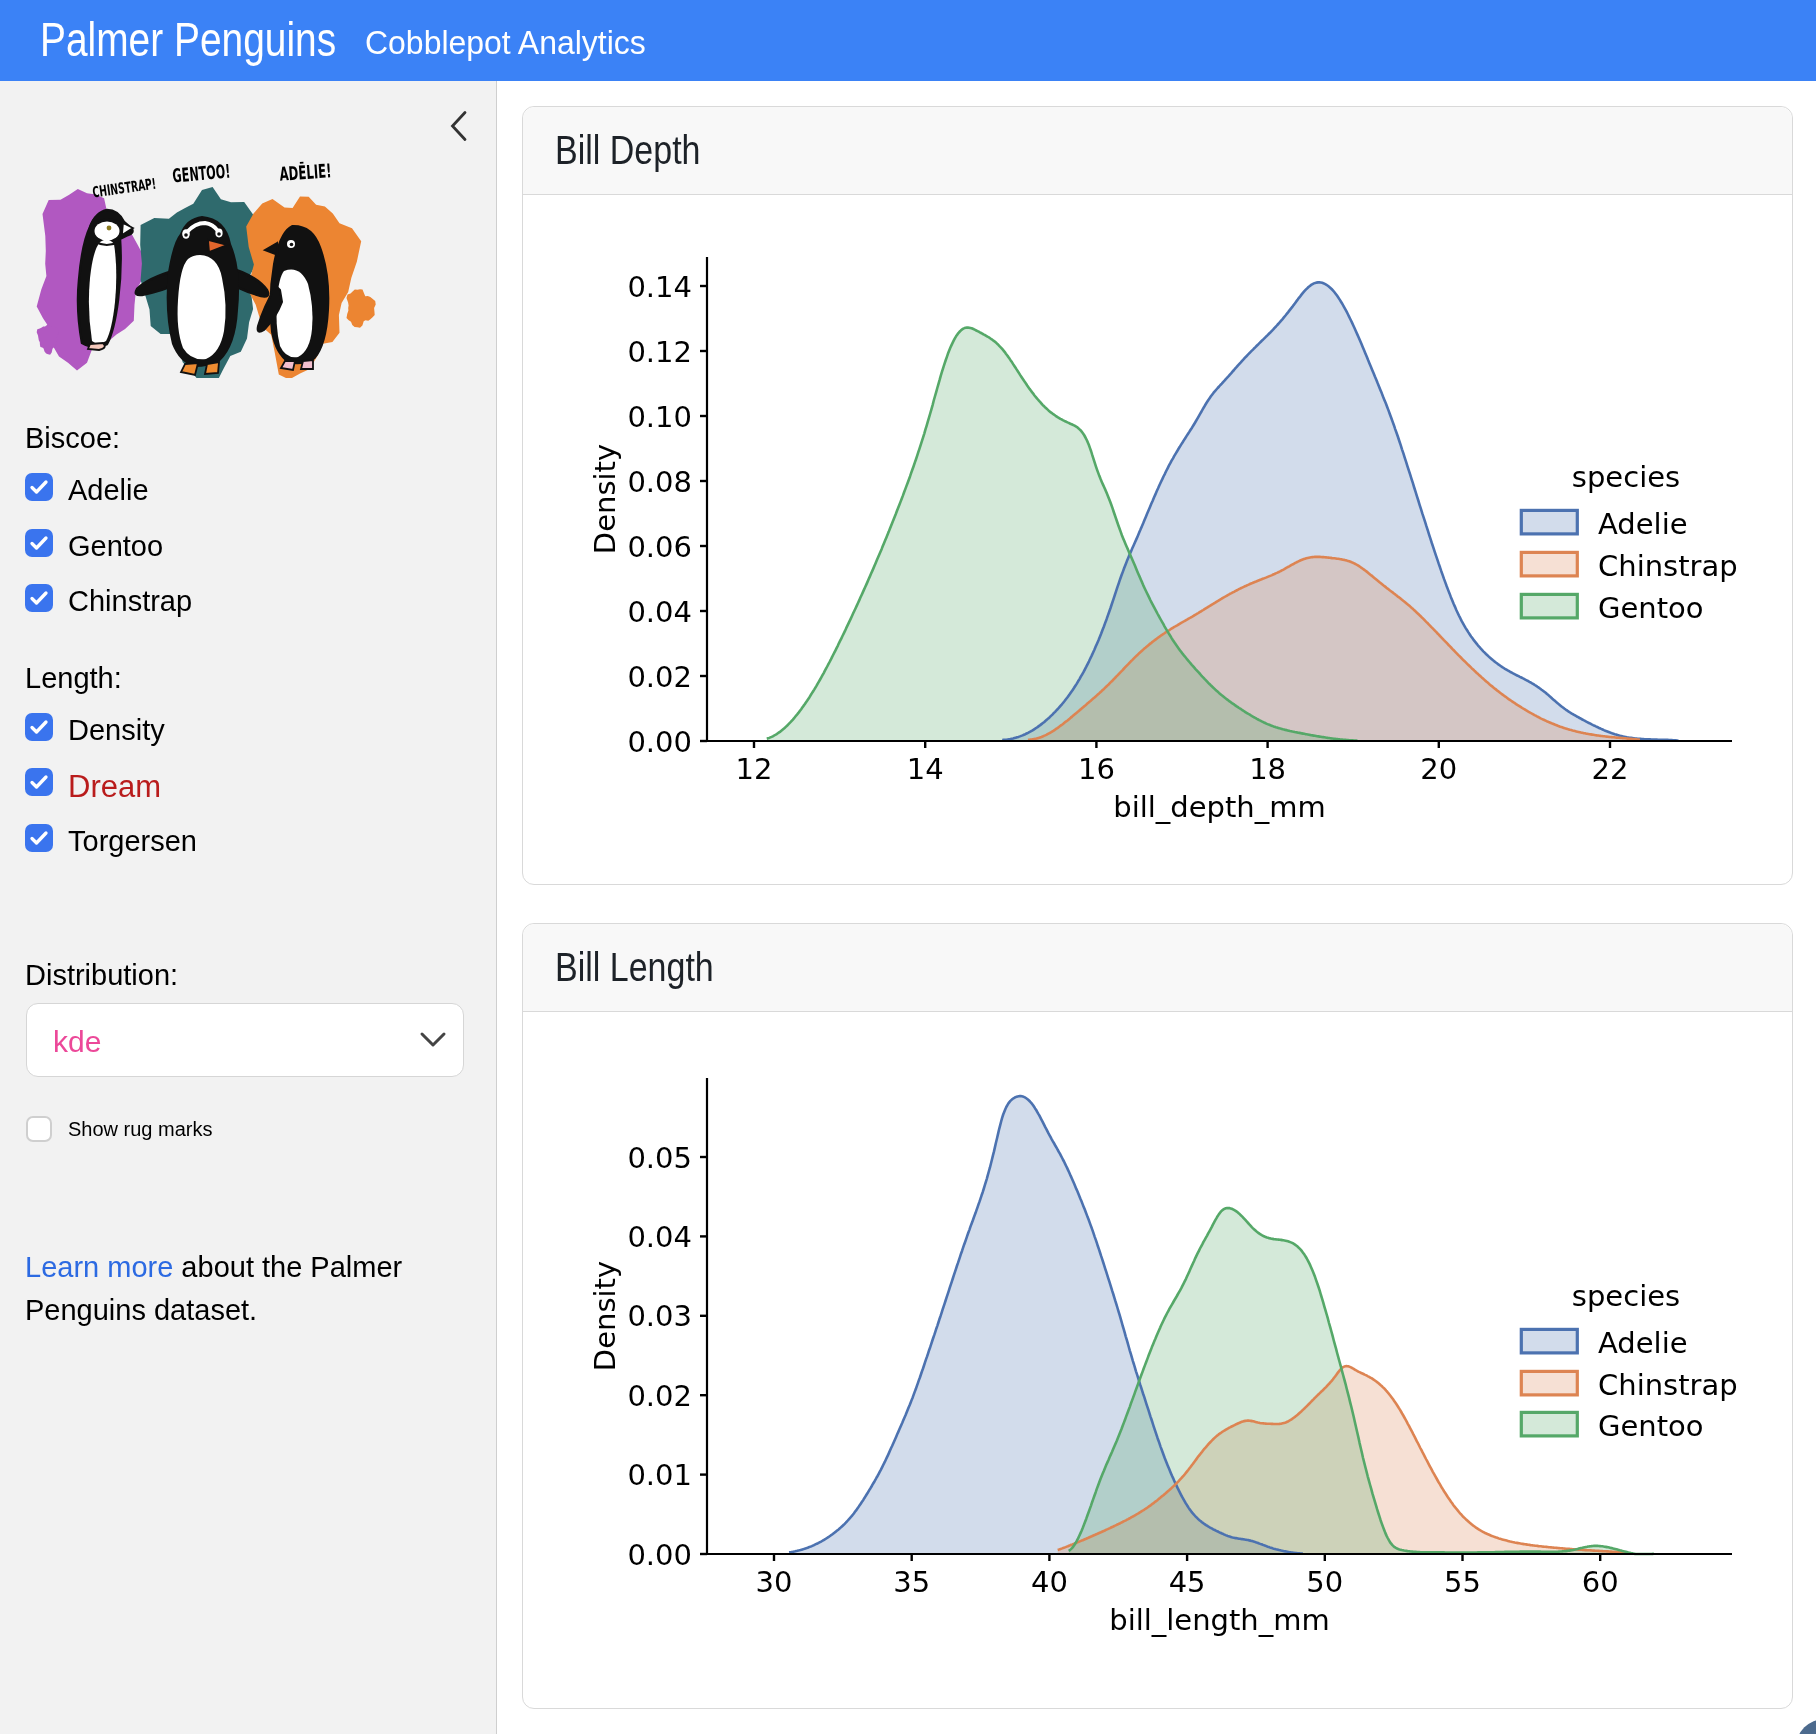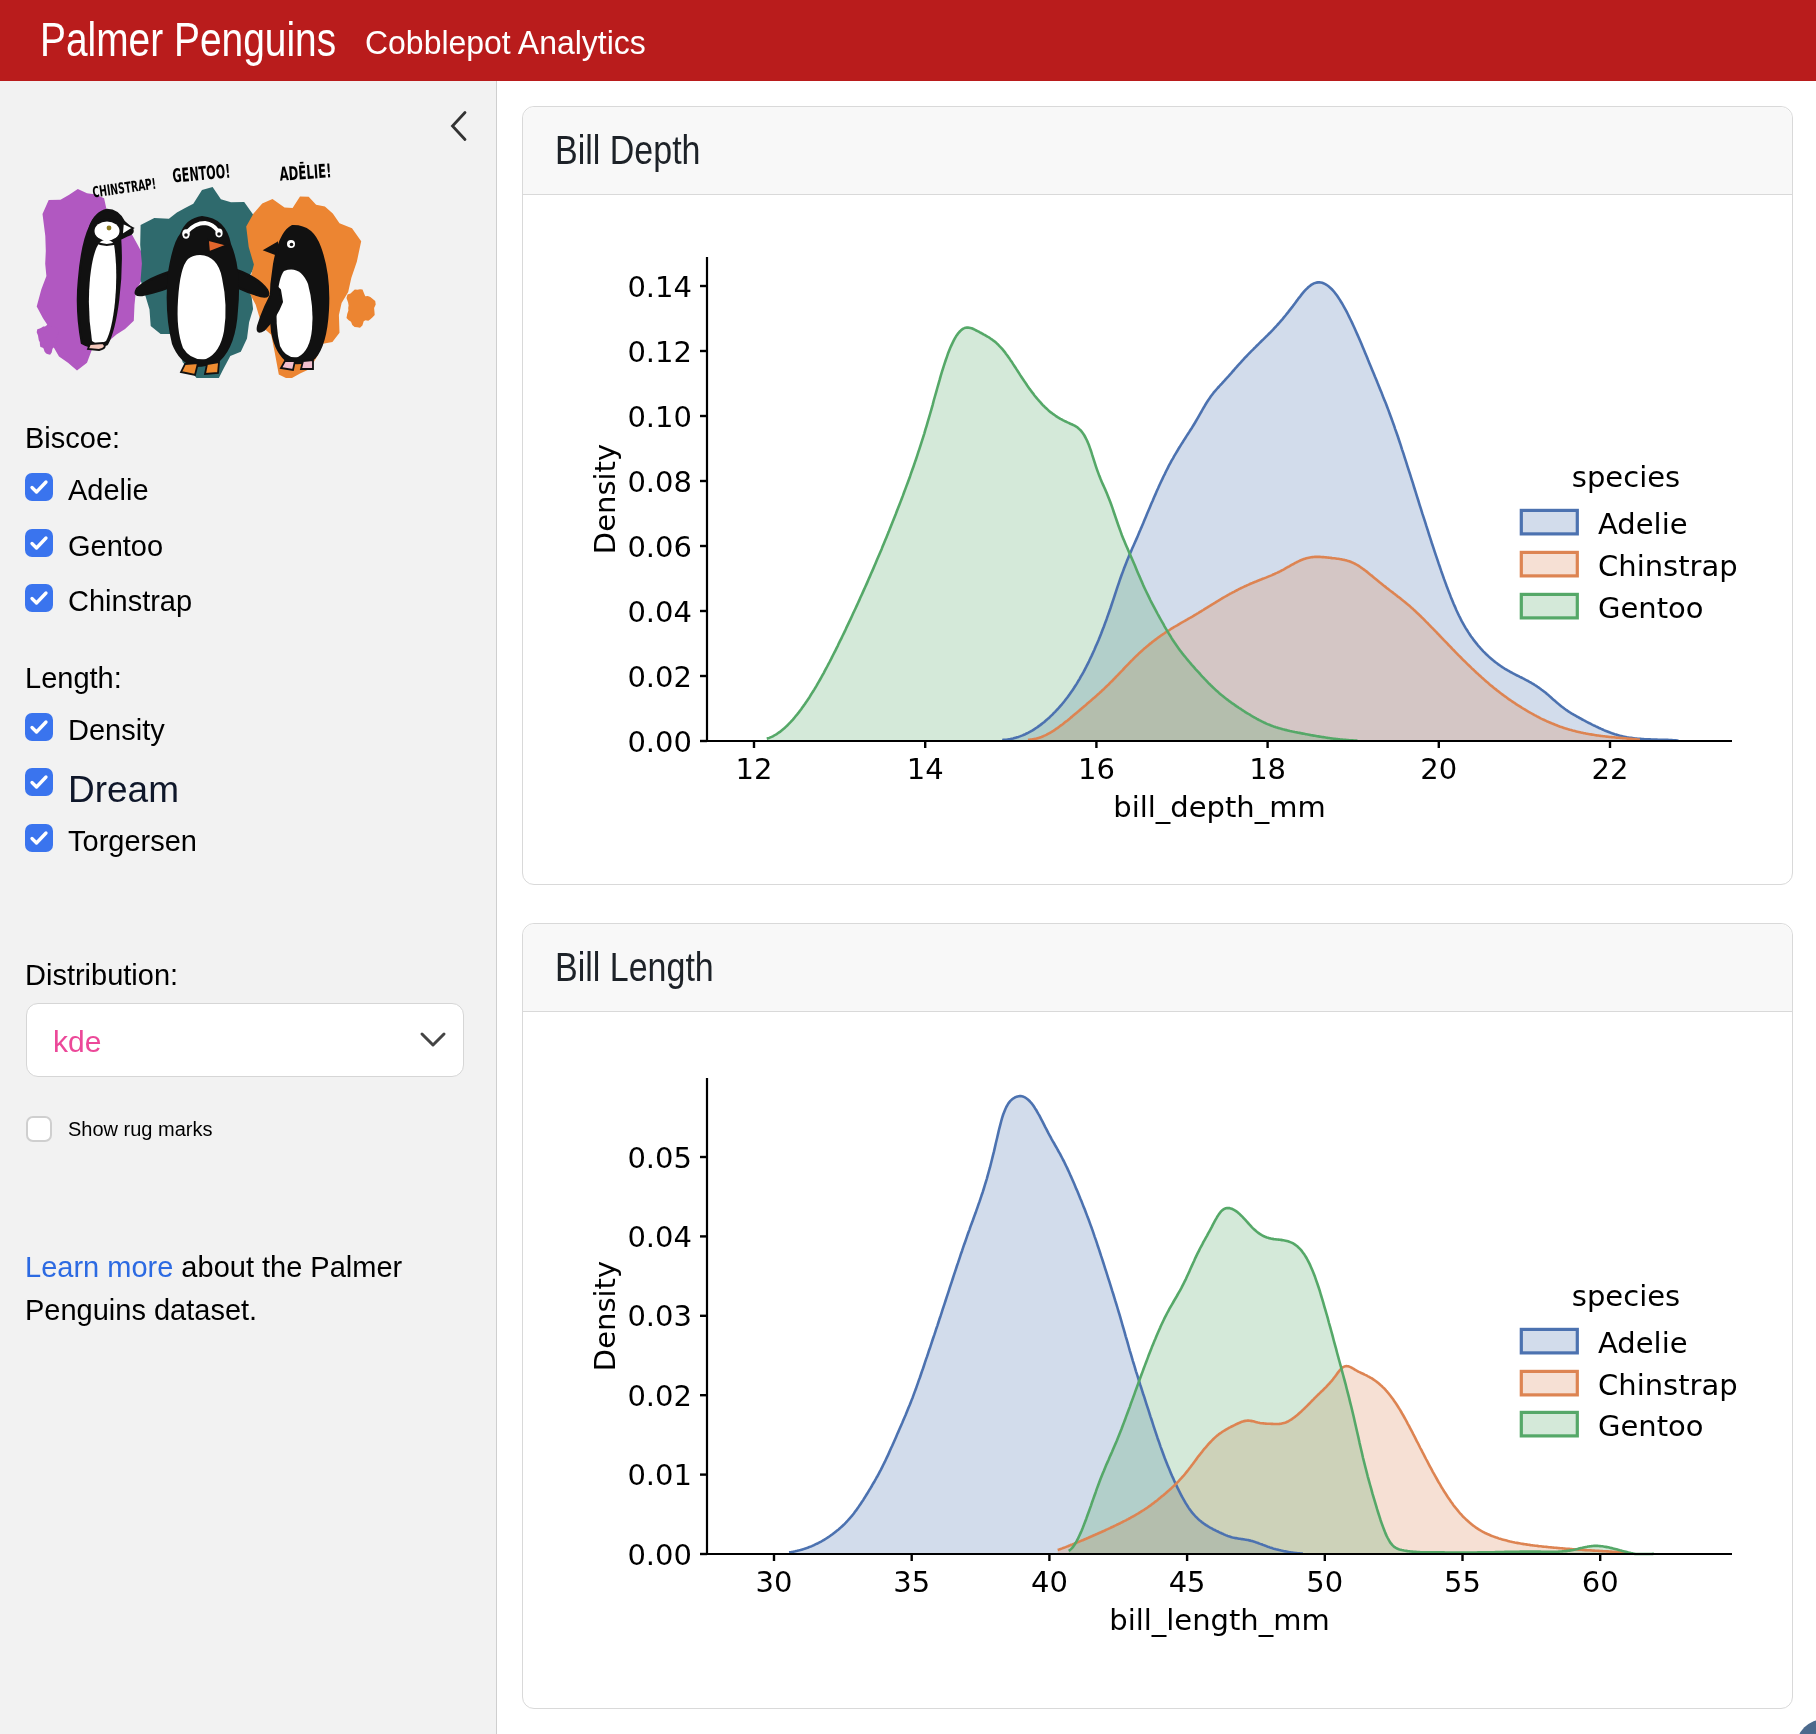--- a/index.html
+++ b/index.html
@@ -1,21 +1,21 @@
 <!DOCTYPE html>
 <html><head><meta charset="utf-8">
 <style>
 html,body{margin:0;padding:0;width:1816px;height:1734px;background:#fff;overflow:hidden;
 font-family:"Liberation Sans",sans-serif;}
 .abs{position:absolute;}
 svg text{font-family:"DejaVu Sans","Liberation Sans",sans-serif;fill:#000;}
 .sx{display:inline-block;transform-origin:left center;}
 </style></head>
 <body>
-<div class="abs" style="left:0;top:0;width:1816px;height:81px;background:#b91c1c">
+<div class="abs" style="left:0;top:0;width:1816px;height:81px;background:#3b82f6">
   <span class="abs sx" style="left:40px;top:16px;font-size:48px;line-height:1;color:#fff;transform:scaleX(0.81)">Palmer Penguins</span>
   <span class="abs sx" style="left:365px;top:25px;font-size:34px;line-height:1;color:#fff;transform:scaleX(0.94)">Cobblepot Analytics</span>
 </div>
 <div class="abs" style="left:0;top:81px;width:496px;height:1653px;background:#f2f2f2;border-right:1.5px solid #cfcfcf"></div>
 <svg style="position:absolute;left:448px;top:110px" width="22" height="32" viewBox="0 0 22 32">
     <path d="M17,2.5 L4.5,16 L17,29.5" fill="none" stroke="#333" stroke-width="2.8" stroke-linecap="round"></path>
   </svg>
 <svg style="position:absolute;left:30px;top:148px" width="366" height="230" viewBox="0 0 366 230">
 <path d="M114.2,128.0 L106.0,142.3 L104.5,156.7 L103.8,172.8 L95.1,181.0 L86.5,186.4 L79.4,192.4 L70.7,190.6 L64.2,195.4 L57.0,214.8 L47.0,222.5 L38.0,214.8 L29.0,208.4 L22.2,196.8 L19.6,180.2 L13.0,170.2 L6.7,158.4 L11.3,141.4 L16.4,128.0 L15.2,115.8 L15.8,103.1 L15.3,88.0 L12.5,66.1 L18.7,52.1 L30.5,51.8 L39.2,46.7 L47.8,41.1 L57.0,45.2 L65.7,46.4 L74.1,50.2 L77.9,67.8 L81.5,79.5 L91.9,79.4 L101.4,85.4 L107.9,97.2 L115.2,111.0 Z" fill="#b158c1"></path>
 <path d="M217.3,132.0 L221.2,145.5 L223.1,160.9 L219.1,174.2 L217.0,190.6 L210.8,203.7 L200.3,208.0 L193.0,221.7 L184.2,239.4 L172.0,236.3 L161.5,224.1 L152.7,214.3 L147.6,197.6 L142.9,185.9 L130.6,185.9 L120.7,178.0 L119.5,161.6 L115.3,147.5 L110.6,132.0 L111.9,115.6 L110.2,97.1 L110.6,77.0 L124.3,69.9 L138.9,70.8 L146.9,64.5 L155.1,60.0 L163.3,55.8 L172.0,42.0 L182.6,39.1 L190.9,51.3 L201.0,54.2 L214.2,54.0 L222.7,66.0 L229.2,80.8 L233.3,97.4 L225.4,117.4 Z" fill="#2f6a6d"></path>
@@ -74,21 +74,21 @@
     </svg></div>
 <div style="position:absolute;left:68px;top:587px;font-size:29px;line-height:1;color:#000;white-space:nowrap">Chinstrap</div>
 <div style="position:absolute;left:25px;top:664px;font-size:29px;line-height:1;color:#000;white-space:nowrap">Length:</div>
 <div style="position:absolute;left:25px;top:713px;width:28px;height:28px;background:#3a74ee;border-radius:7px"><svg width="28" height="28" viewBox="0 0 28 28">
       <path d="M7,14.5 L11.5,19 L21,9" fill="none" stroke="#fff" stroke-width="3.3" stroke-linecap="round" stroke-linejoin="round"></path>
     </svg></div>
 <div style="position:absolute;left:68px;top:716px;font-size:29px;line-height:1;color:#000;white-space:nowrap">Density</div>
 <div style="position:absolute;left:25px;top:768px;width:28px;height:28px;background:#3a74ee;border-radius:7px"><svg width="28" height="28" viewBox="0 0 28 28">
       <path d="M7,14.5 L11.5,19 L21,9" fill="none" stroke="#fff" stroke-width="3.3" stroke-linecap="round" stroke-linejoin="round"></path>
     </svg></div>
-<div style="position:absolute;left:68px;top:771px;font-size:37px;line-height:1;color:#0f172a;white-space:nowrap">Dream</div>
+<div style="position:absolute;left:68px;top:771px;font-size:31px;line-height:1;color:#b91c1c;white-space:nowrap">Dream</div>
 <div style="position:absolute;left:25px;top:824px;width:28px;height:28px;background:#3a74ee;border-radius:7px"><svg width="28" height="28" viewBox="0 0 28 28">
       <path d="M7,14.5 L11.5,19 L21,9" fill="none" stroke="#fff" stroke-width="3.3" stroke-linecap="round" stroke-linejoin="round"></path>
     </svg></div>
 <div style="position:absolute;left:68px;top:827px;font-size:29px;line-height:1;color:#000;white-space:nowrap">Torgersen</div>
 <div style="position:absolute;left:25px;top:961px;font-size:29px;line-height:1;color:#000;white-space:nowrap">Distribution:</div>
 <div style="position:absolute;left:26px;top:1003px;width:438px;height:74px;background:#fff;border:1.5px solid #d6d6d6;border-radius:12px;box-sizing:border-box"></div>
 <div style="position:absolute;left:53px;top:1027px;font-size:30px;line-height:1;color:#ec4899;white-space:nowrap">kde</div>
 <svg style="position:absolute;left:418px;top:1030px" width="30" height="20" viewBox="0 0 30 20">
     <path d="M4,4 L15,15 L26,4" fill="none" stroke="#444" stroke-width="3" stroke-linecap="round" stroke-linejoin="round"></path>
   </svg>

